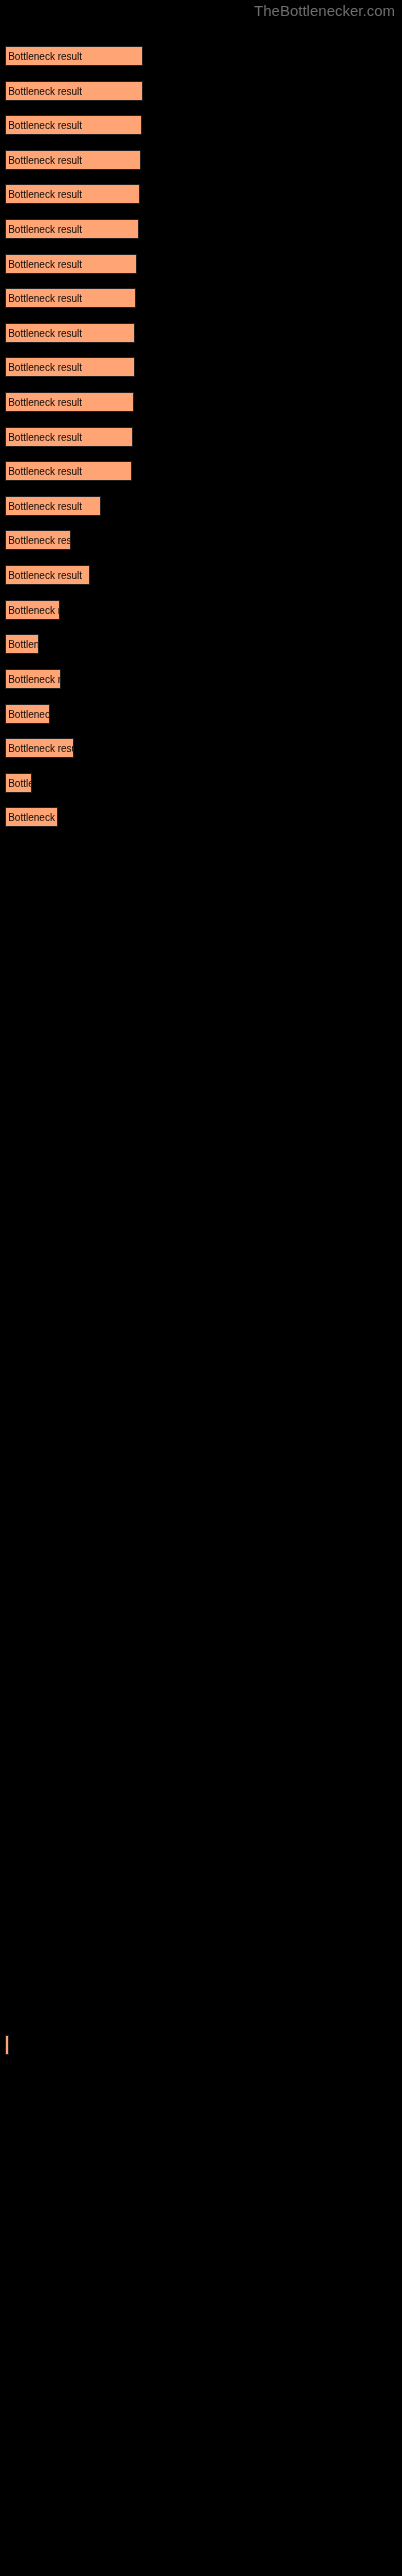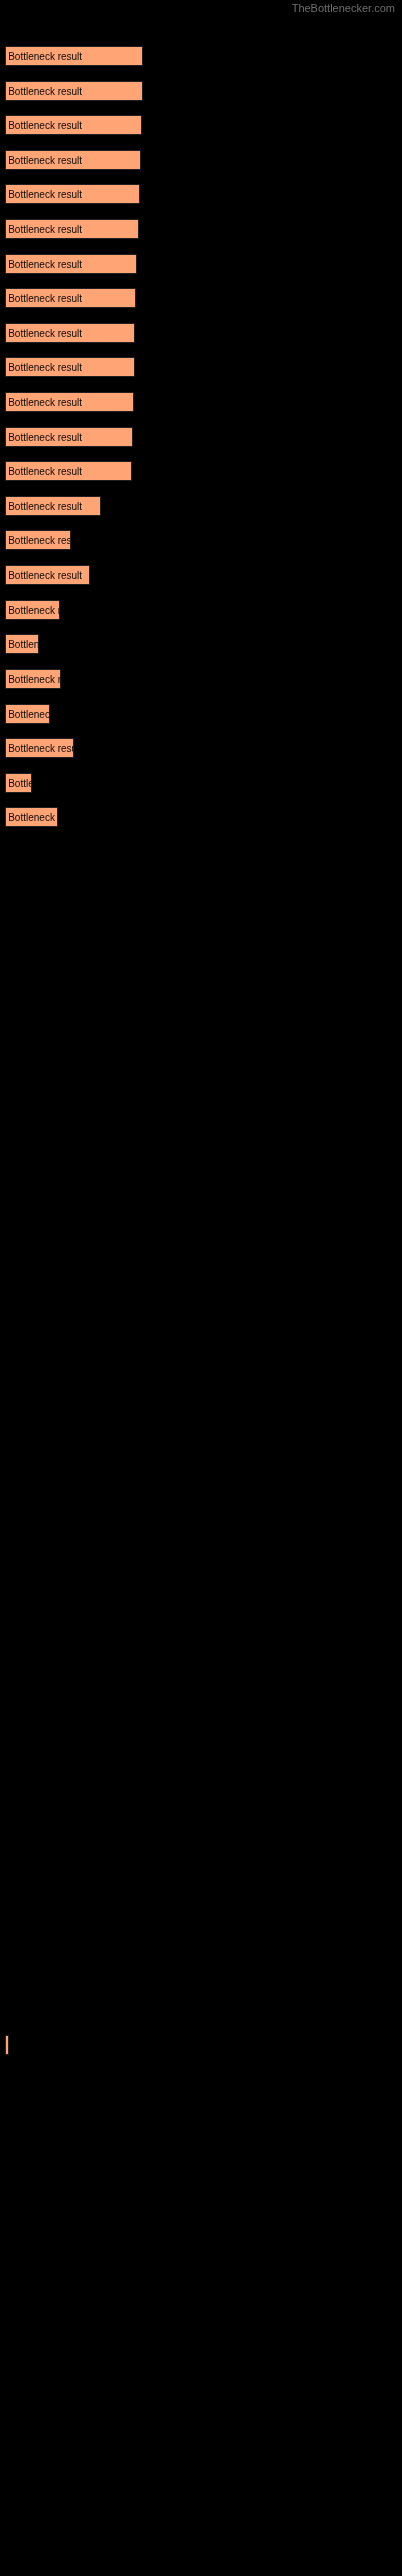--- a/index.html
+++ b/index.html
@@ -9,21 +9,21 @@
     font-family:"Liberation Sans", sans-serif;
     overflow:hidden;
     position:relative;
   }
   #chart-root{position:absolute;left:0;top:0;width:403px;height:2576px;}
 
   .site-title{
     position:absolute;
     right:8px;
     top:1.6px;
-    font-size:11px;
+    font-size:15px;
     color:#6e6e6e;
     font-family:"Liberation Sans", sans-serif;
     letter-spacing:0px;
     white-space:nowrap;
   }
 
   .bars-layer{position:absolute;left:0;top:0;width:403px;height:2576px;}
 
   .bar{
     position:absolute;

